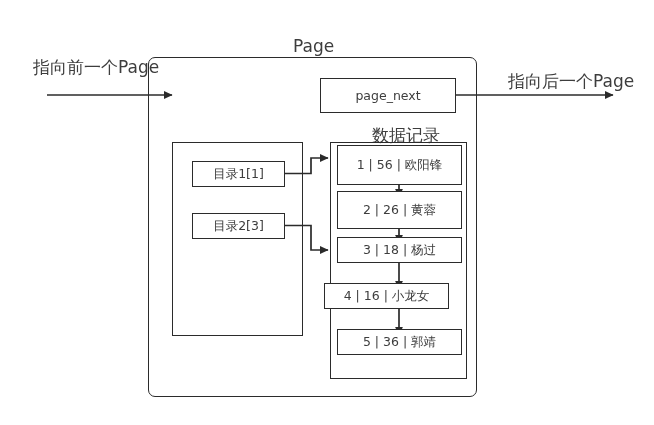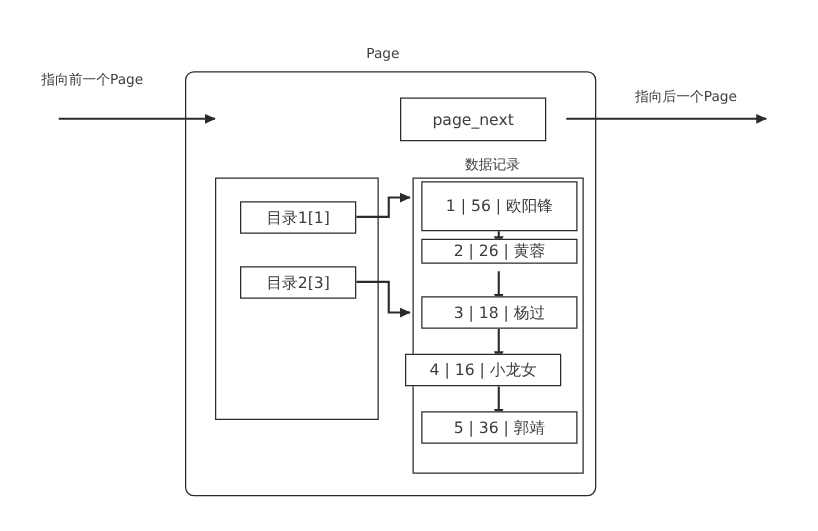--- a/index.html
+++ b/index.html
@@ -46,21 +46,21 @@
     position: absolute;
     box-sizing: border-box;
     background: transparent;
     border: 1.6px solid #2b2b2b;
   }
   .page-outer {
     border-radius: 7px;
   }
   .free-label {
     position: absolute;
-    font-size: 11px;
+    font-size: 17px;
     color: #3d3d3d;
     white-space: nowrap;
     background: transparent;
   }
   .rec-label { font-size: 12.5px; }
 </style>
 </head>
 <body>
 
 <div id="diagram-root">
@@ -97,39 +97,39 @@
       <path d="M399,263 L399,289" stroke="#2b2b2b" stroke-width="1.7" fill="none" marker-end="url(#arrowhead)"></path>
       <path d="M399,309 L399,335" stroke="#2b2b2b" stroke-width="1.7" fill="none" marker-end="url(#arrowhead)"></path>
     </g>
   </svg>
 
   <div class="free-label" style="left:293px; top:36px;">Page</div>
 
   <div class="container-box page-outer" style="left:148px; top:57px; width:329px; height:340px;"></div>
 
 
-  <div class="node" style="left:320px; top:78px; width:117px; height:35px;">page_next</div>
+  <div class="node" style="left:320px; top:78px; width:136px; height:35px;">page_next</div>
 
   <div class="free-label" style="left:33px; top:56px;">指向前一个Page</div>
 
   <div class="free-label" style="left:508px; top:70px;">指向后一个Page</div>
 
   <div class="container-box" style="left:172px; top:142px; width:131px; height:194px;"></div>
 
   <div class="node" style="left:192px; top:161px; width:93px; height:26px;">目录1[1]</div>
 
   <div class="node" style="left:192px; top:213px; width:93px; height:26px;">目录2[3]</div>
 
   <div class="free-label" style="left:372px; top:124px;">数据记录</div>
 
   <div class="container-box" style="left:330px; top:142px; width:137px; height:237px;"></div>
 
   <div class="node rec-label" style="left:337px; top:145px; width:125px; height:40px;">1 | 56 | 欧阳锋</div>
 
-  <div class="node rec-label" style="left:337px; top:191px; width:125px; height:20px;">2 | 26 | 黄蓉</div>
+  <div class="node rec-label" style="left:337px; top:191px; width:125px; height:38px;">2 | 26 | 黄蓉</div>
 
   <div class="node rec-label" style="left:337px; top:237px; width:125px; height:26px;">3 | 18 | 杨过</div>
 
   <div class="node rec-label" style="left:324px; top:283px; width:125px; height:26px;">4 | 16 | 小龙女</div>
 
   <div class="node rec-label" style="left:337px; top:329px; width:125px; height:26px;">5 | 36 | 郭靖</div>
 
 </div>
 
 </body></html>

